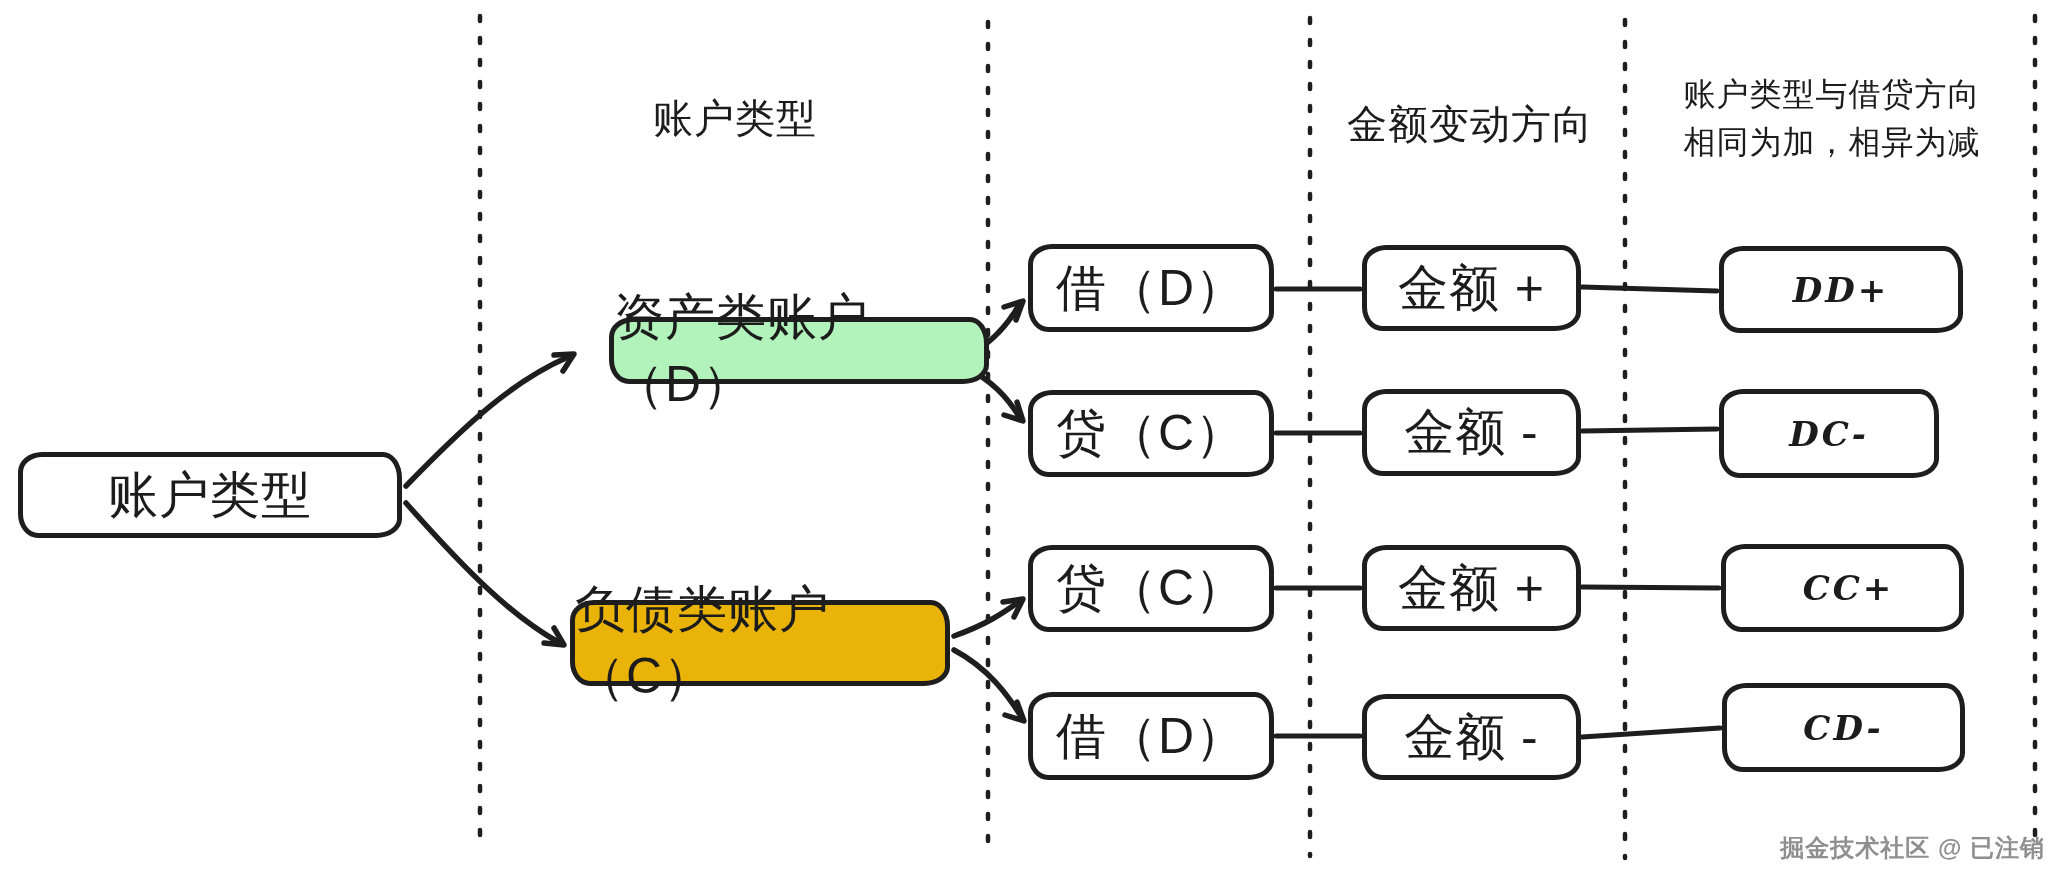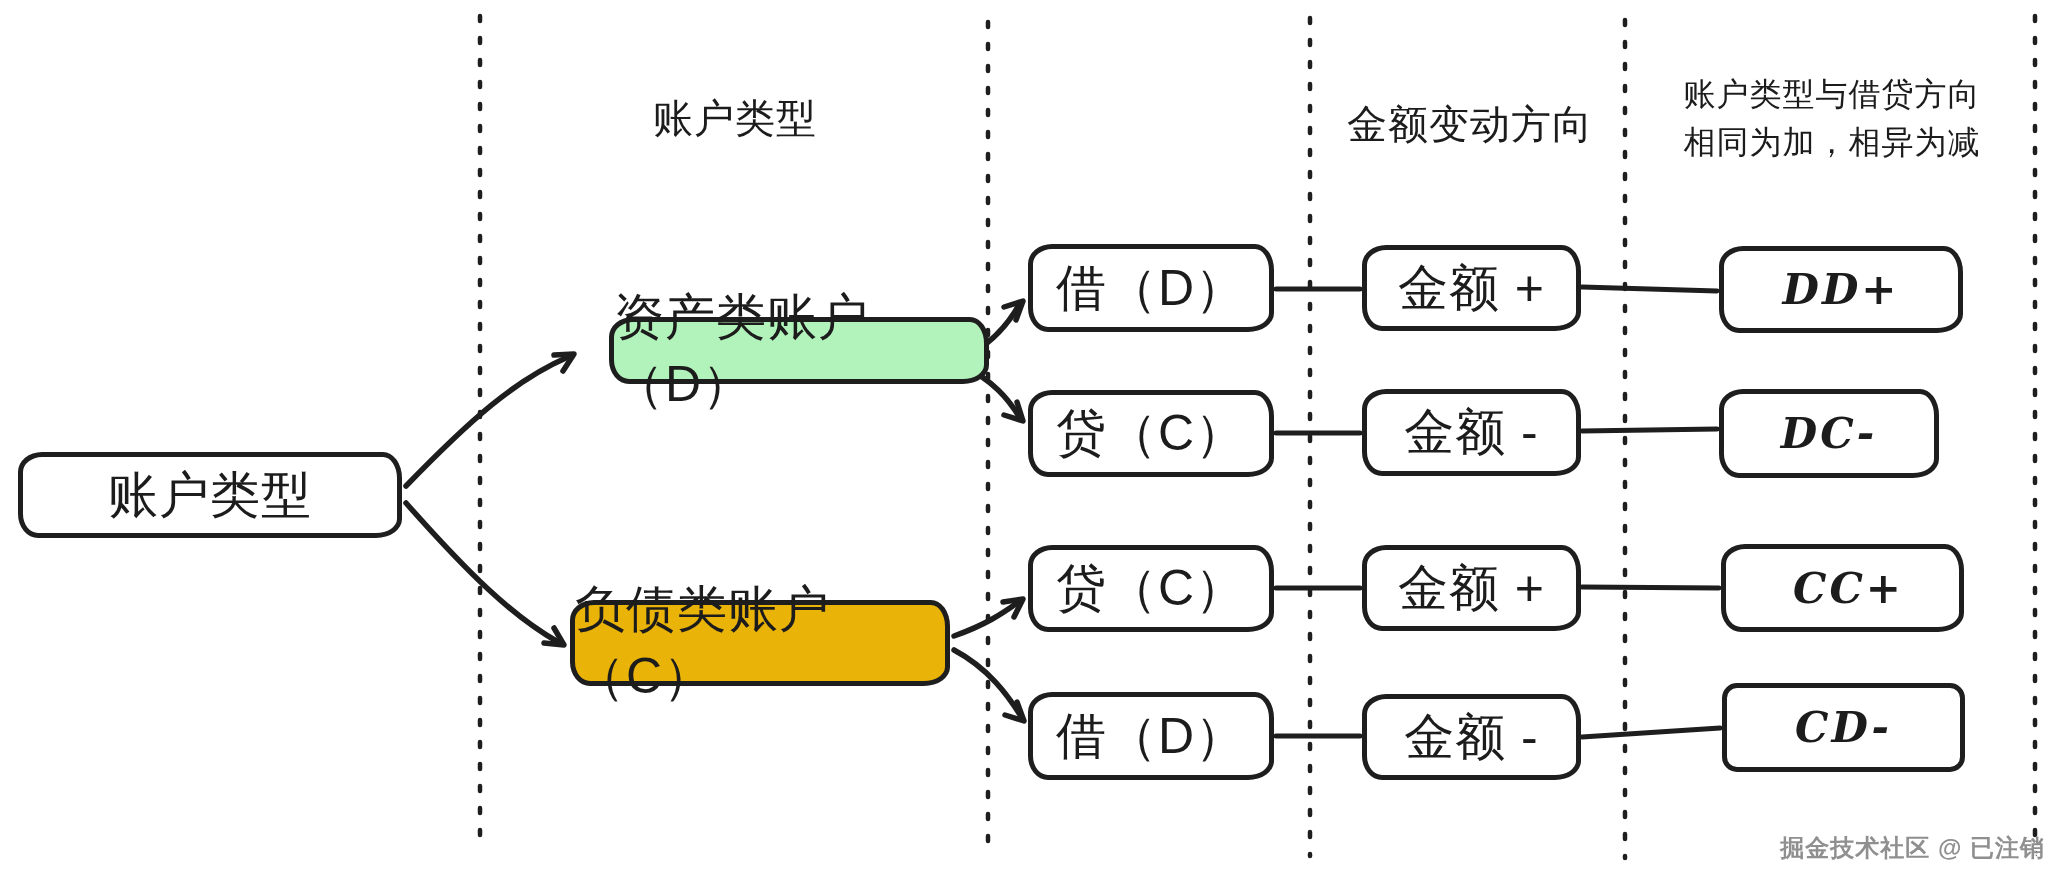--- a/index.html
+++ b/index.html
@@ -34,21 +34,21 @@
     font-size:50px;
     font-weight:500;
     letter-spacing:1px;
     color:#1c1c1c;
     border-radius:24px 19px 26px 20px / 20px 26px 19px 24px;
   }
   .node.result{
     font-family:"DejaVu Serif",serif;
     font-style:italic;
     font-weight:bold;
-    font-size:42px;
+    font-size:34px;
     letter-spacing:3px;
   }
   .watermark{
     position:absolute;
     right:14px;top:832px;
     font-size:24px;
     font-weight:bold;
     color:#8f8f8f;
     text-shadow:2px 2px 0 rgba(255,255,255,0.9);
     letter-spacing:1px;
@@ -126,17 +126,17 @@
   <div class="node" style="left:1028px;top:390px;width:246px;height:87px;">贷（C）</div>
   <div class="node" style="left:1362px;top:389px;width:219px;height:87px;">金额 -</div>
   <div class="node result" style="left:1719px;top:389px;width:220px;height:89px;">DC-</div>
 
   <div class="node" style="left:1028px;top:545px;width:246px;height:87px;">贷（C）</div>
   <div class="node" style="left:1362px;top:545px;width:219px;height:86px;">金额 +</div>
   <div class="node result" style="left:1721px;top:544px;width:243px;height:88px;padding-left:12px;">CC+</div>
 
   <div class="node" style="left:1028px;top:692px;width:246px;height:88px;">借（D）</div>
   <div class="node" style="left:1362px;top:694px;width:219px;height:86px;">金额 -</div>
-  <div class="node result" style="left:1722px;top:683px;width:243px;height:89px;border-radius:15px;">CD-</div>
+  <div class="node result" style="left:1722px;top:683px;width:243px;height:89px;">CD-</div>
 
   <div class="watermark">掘金技术社区 @ 已注销</div>
 
 </div>
 
 </body></html>

